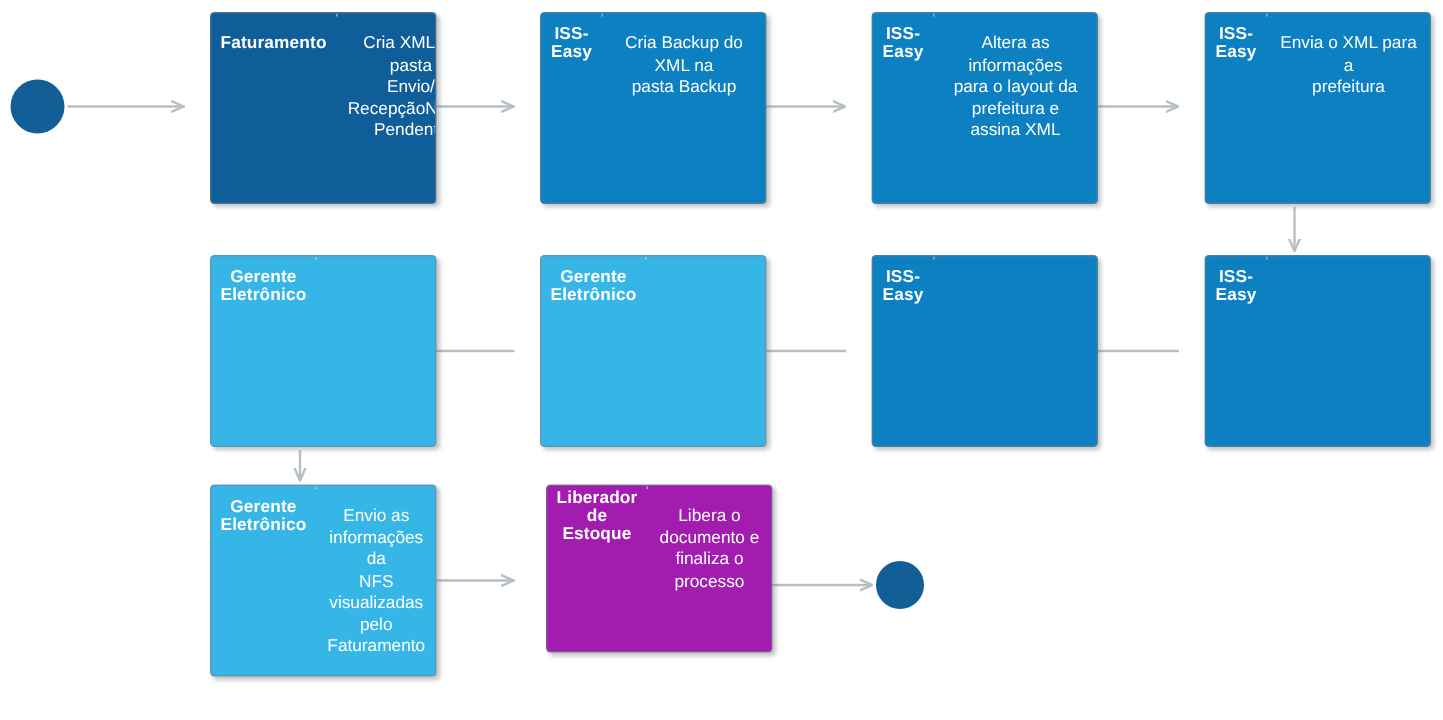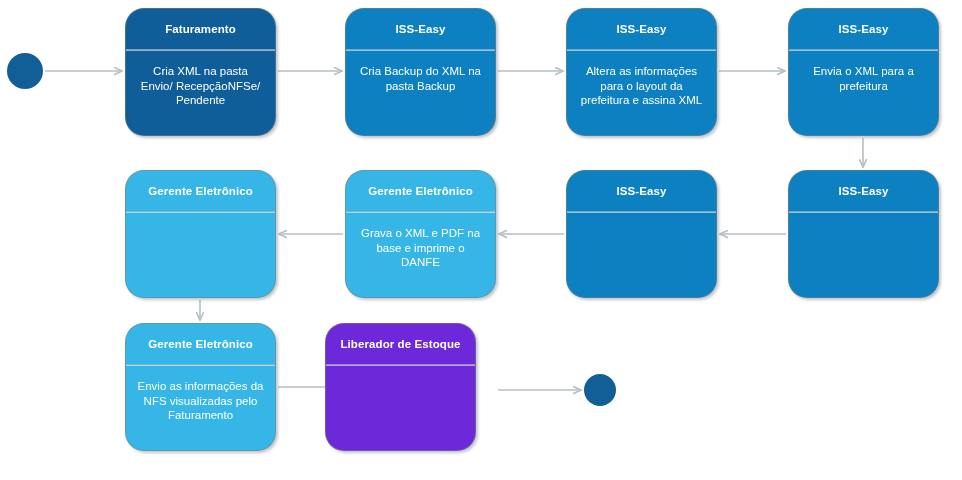--- a/index.html
+++ b/index.html
@@ -8,27 +8,27 @@
     background:#ffffff;
     font-family:"Liberation Sans", sans-serif;
     overflow:hidden;
   }
   #canvas{position:relative;width:962px;height:480px;}
 
   svg.edges{position:absolute;left:0;top:0;width:962px;height:480px;pointer-events:none;}
 
   .node{
     position:absolute;
-    border-radius:19px;
+    border-radius:3px;
     box-sizing:border-box;
     border:1px solid rgba(120,130,135,.55);
     box-shadow:2px 2px 3px rgba(120,125,130,.45);
     overflow:hidden;
     display:flex;
-    flex-direction:column;
+    margin-left:15px;
   }
   .node .hdr{
     height:40px;
     flex:0 0 40px;
     display:flex;
     align-items:center;
     justify-content:center;
     color:#ffffff;
     font-size:11.5px;
     font-weight:bold;
@@ -125,36 +125,35 @@
   </div>
 
   <div class="node" style="left:566px;top:170px;width:151px;height:128px;background:#0C80C0;">
     <div class="hdr">ISS-Easy</div>
     <div class="sep"></div>
   </div>
 
   <div class="node" style="left:345px;top:170px;width:151px;height:128px;background:#36B6E6;">
     <div class="hdr">Gerente Eletrônico</div>
     <div class="sep"></div>
-    <div class="body">Grava o XML e PDF na
-base e imprime o
-DANFE</div>
   </div>
 
   <div class="node" style="left:125px;top:170px;width:151px;height:128px;background:#36B6E6;">
     <div class="hdr">Gerente Eletrônico</div>
     <div class="sep"></div>
   </div>
 
   <div class="node" style="left:125px;top:323px;width:151px;height:128px;background:#36B6E6;">
     <div class="hdr">Gerente Eletrônico</div>
     <div class="sep"></div>
     <div class="body">Envio as informações da
 NFS visualizadas pelo
 Faturamento</div>
   </div>
 
-  <div class="node" style="left:325px;top:323px;width:151px;height:128px;background:#6d28d9;">
+  <div class="node" style="left:349px;top:323px;width:151px;height:112px;background:#a21caf;">
     <div class="hdr">Liberador de Estoque</div>
     <div class="sep"></div>
+    <div class="body">Libera o documento e
+finaliza o processo</div>
   </div>
 
 </div>
 
 </body></html>

